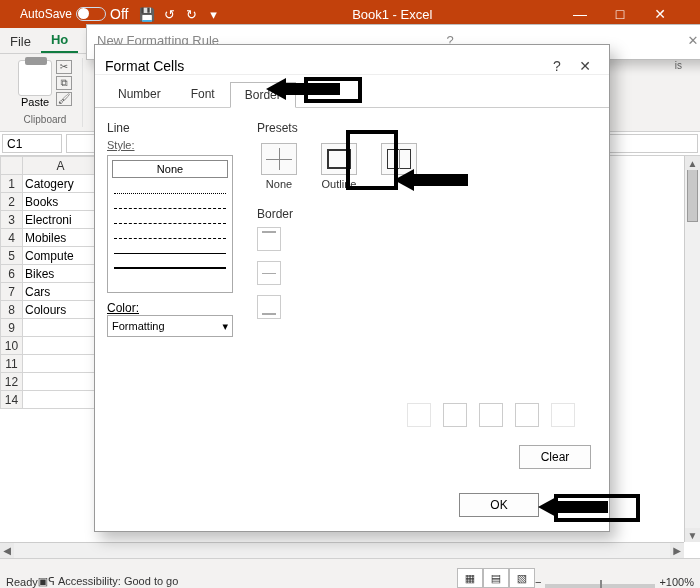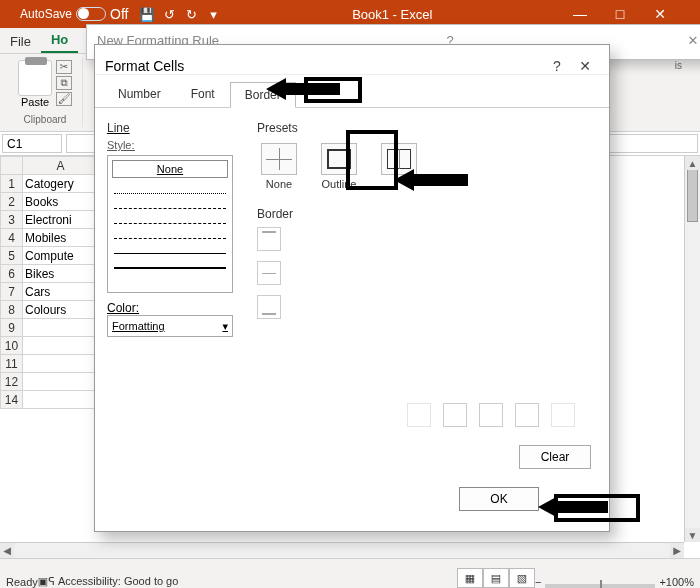--- a/index.html
+++ b/index.html
@@ -68,21 +68,21 @@
   .dlg { position:absolute; left:94px; top:44px; width:516px; height:488px; background:#fff; border:1px solid #999; box-shadow:6px 8px 14px rgba(0,0,0,.25); }
   .dlg .hdr { height:30px; display:flex; align-items:flex-end; padding:0 10px; font-size:14px; border-bottom:1px solid #eee; }
   .dlg .hdr .hbtn { width:28px; text-align:center; font-size:14px; color:#444; }
   .dlg .hdr .spacer { flex:1; }
 
   .dlg .tabs { display:flex; gap:0; padding:6px 8px 0 8px; font-size:12px; border-bottom:1px solid #ccc; position:relative; }
   .dtab { padding:5px 14px; color:#333; border:1px solid transparent; }
   .dtab.active { border:1px solid #bbb; border-bottom-color:#fff; background:#fff; position:relative; top:1px; }
 
   .dlg .body { position:absolute; left:12px; right:12px; top:76px; bottom:56px; }
-  .line-box { position:absolute; left:0; top:0; width:130px;text-decoration:underline; }
+  .line-box { position:absolute; left:0; top:0; width:130px; }
   .section-label { font-size:12px; color:#333; margin-bottom:4px; }
   .style-box { border:1px solid #aaa; width:126px; height:138px; background:#fff; font-size:10px; }
   .style-box .sel { border:1px solid #888; margin:4px; text-align:center; padding:2px 0; font-size:11px; }
   .style-line { height:12px; margin:3px 6px; border-bottom:1px dotted #000; }
   .style-line.dashed { border-bottom:1px dashed #000; }
   .style-line.dashdot { border-bottom-style:dashed; border-bottom-width:1px; }
   .style-line.solid1 { border-bottom:1px solid #000; }
   .style-line.solid2 { border-bottom:2px solid #000; }
 
   .color-label { margin-top:8px; font-size:12px; }
@@ -107,21 +107,21 @@
   .sbtn.m::before { left:4px; right:4px; top:11px; height:1px; }
   .sbtn.b::before { left:4px; right:4px; bottom:3px; height:2px; }
 
   .preview { position:absolute; left:44px; top:0; width:188px; height:100px; border:1px solid #aaa; display:flex; align-items:center; justify-content:center; font-size:12px; background:#fff; }
 
   .bottom-btns { position:absolute; left:150px; top:196px; display:flex; gap:12px; }
   .bbtn { width:24px; height:24px; border:1px solid #ccc; background:#fff; position:relative; }
   .bbtn.dis { opacity:.5; }
 
   .clear-btn { position:absolute; right:18px; bottom:62px; width:72px; height:24px; border:1px solid #aaa; background:#fdfdfd; font-size:12px; }
-  .ok-btn { position:absolute; right:70px; bottom:20px; width:80px; height:24px; border:1px solid #888; background:#fdfdfd; font-size:12px; }
+  .ok-btn { position:absolute; right:70px; bottom:14px; width:80px; height:24px; border:1px solid #888; background:#fdfdfd; font-size:12px; }
 
   
   .hl { position:absolute; border:4px solid #000; pointer-events:none; z-index:50; }
   
   .arrow { position:absolute; z-index:51; }
   .arrow .shaft { position:absolute; background:#000; height:12px; }
   .arrow .head { position:absolute; width:0; height:0; border-top:11px solid transparent; border-bottom:11px solid transparent; border-right:20px solid #000; }
 </style>
 </head>
 <body>

